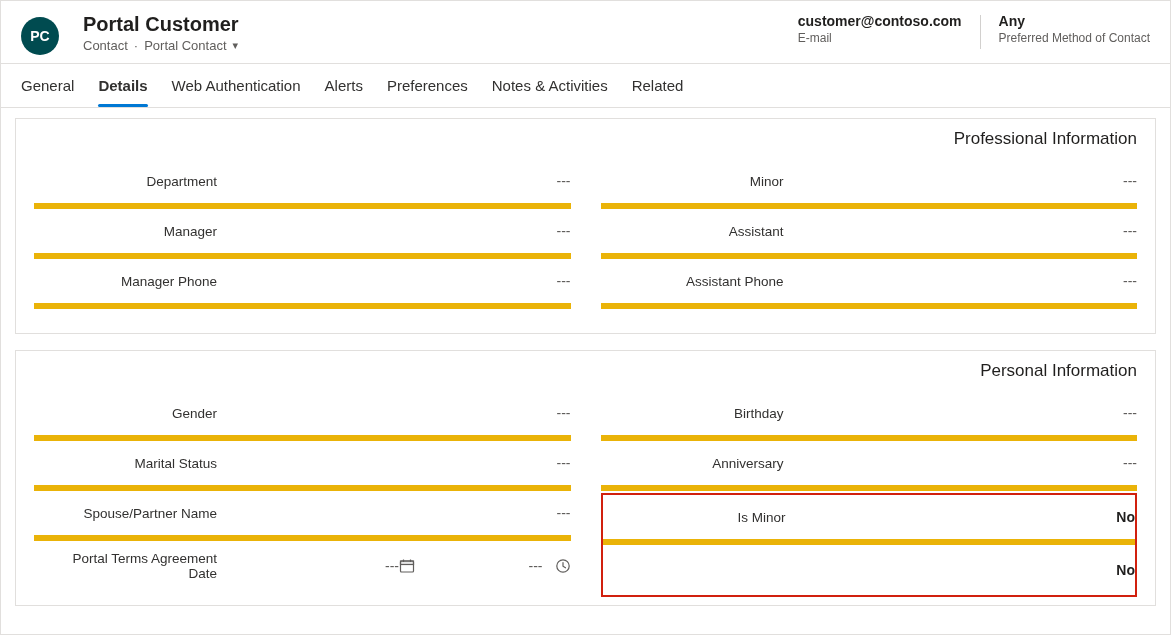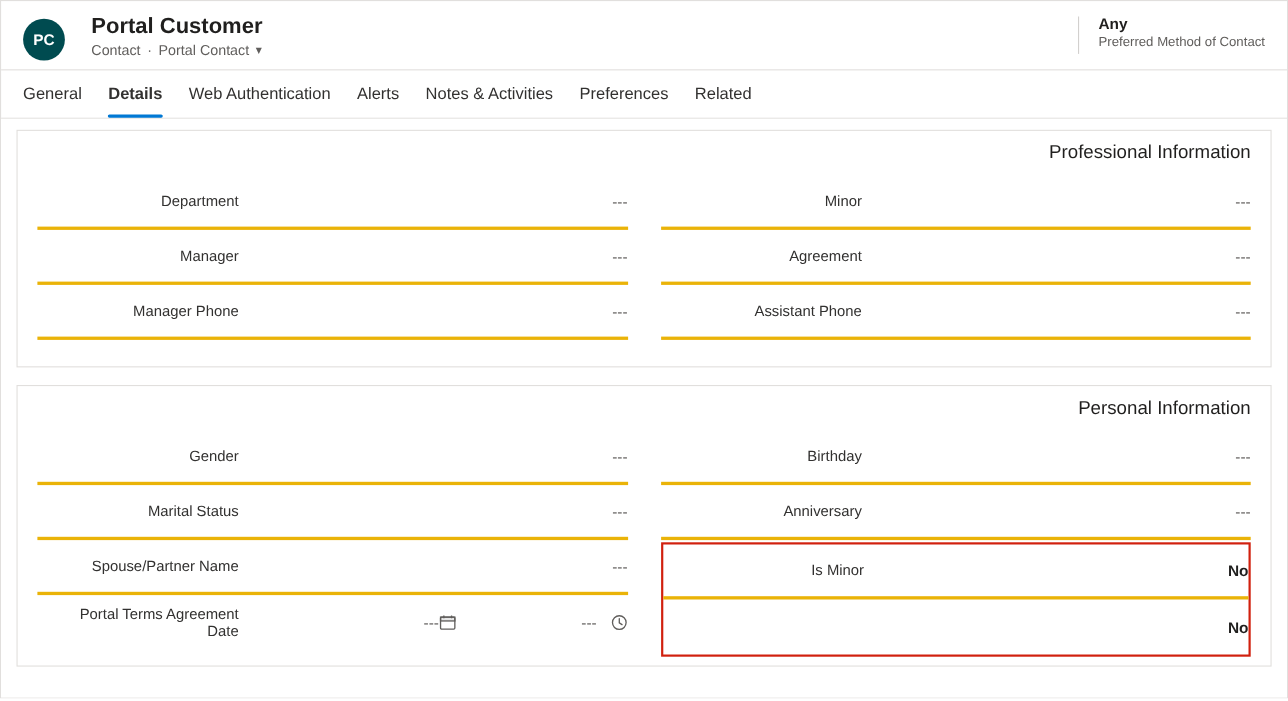--- a/index.html
+++ b/index.html
@@ -148,21 +148,21 @@
       grid-template-columns: 1fr 1fr;
       column-gap: 30px;
     }
     .col {
       display: flex;
       flex-direction: column;
     }
     .field-row {
       display: flex;
       align-items: center;
-      border-bottom: 3px solid #eab308;
+      border-bottom: 6px solid #eab308;
       min-height: 50px;
       padding: 6px 0 6px 18px;
       gap: 12px;
     }
     .field-row.no-border {
       border-bottom: none;
     }
     .field-label {
       width: 165px;
       flex-shrink: 0;
@@ -218,35 +218,39 @@
         <div class="entity-title">Portal Customer</div>
         <div class="entity-subtitle">
           <span>Contact</span>
           <span class="sep">·</span>
           <span>Portal Contact</span>
           <span class="chev">▾</span>
         </div>
       </div>
     </div>
     <div class="header-right">
+      <div class="hdr-field">
+        <span class="val">customer@contoso.com</span>
+        <span class="lbl">E-mail</span>
+      </div>
       <div class="hdr-div"></div>
       <div class="hdr-field">
         <span class="val">Any</span>
         <span class="lbl">Preferred Method of Contact</span>
       </div>
     </div>
   </div>
 
   <div class="tabs">
     <div class="tab">General</div>
     <div class="tab active">Details</div>
     <div class="tab">Web Authentication</div>
     <div class="tab">Alerts</div>
+    <div class="tab">Preferences</div>
     <div class="tab">Notes &amp; Activities</div>
-    <div class="tab">Preferences</div>
     <div class="tab">Related</div>
   </div>
 
   <div class="content">
 
     <div class="section">
       <div class="section-title">Professional Information</div>
       <div class="grid">
         <div class="col">
           <div class="field-row">
@@ -261,21 +265,21 @@
             <div class="field-label">Manager Phone</div>
             <div class="field-value placeholder">---</div>
           </div>
         </div>
         <div class="col">
           <div class="field-row">
             <div class="field-label">Minor</div>
             <div class="field-value placeholder">---</div>
           </div>
           <div class="field-row">
-            <div class="field-label">Agreement</div>
+            <div class="field-label">Assistant</div>
             <div class="field-value placeholder">---</div>
           </div>
           <div class="field-row">
             <div class="field-label">Assistant Phone</div>
             <div class="field-value placeholder">---</div>
           </div>
         </div>
       </div>
     </div>
 

